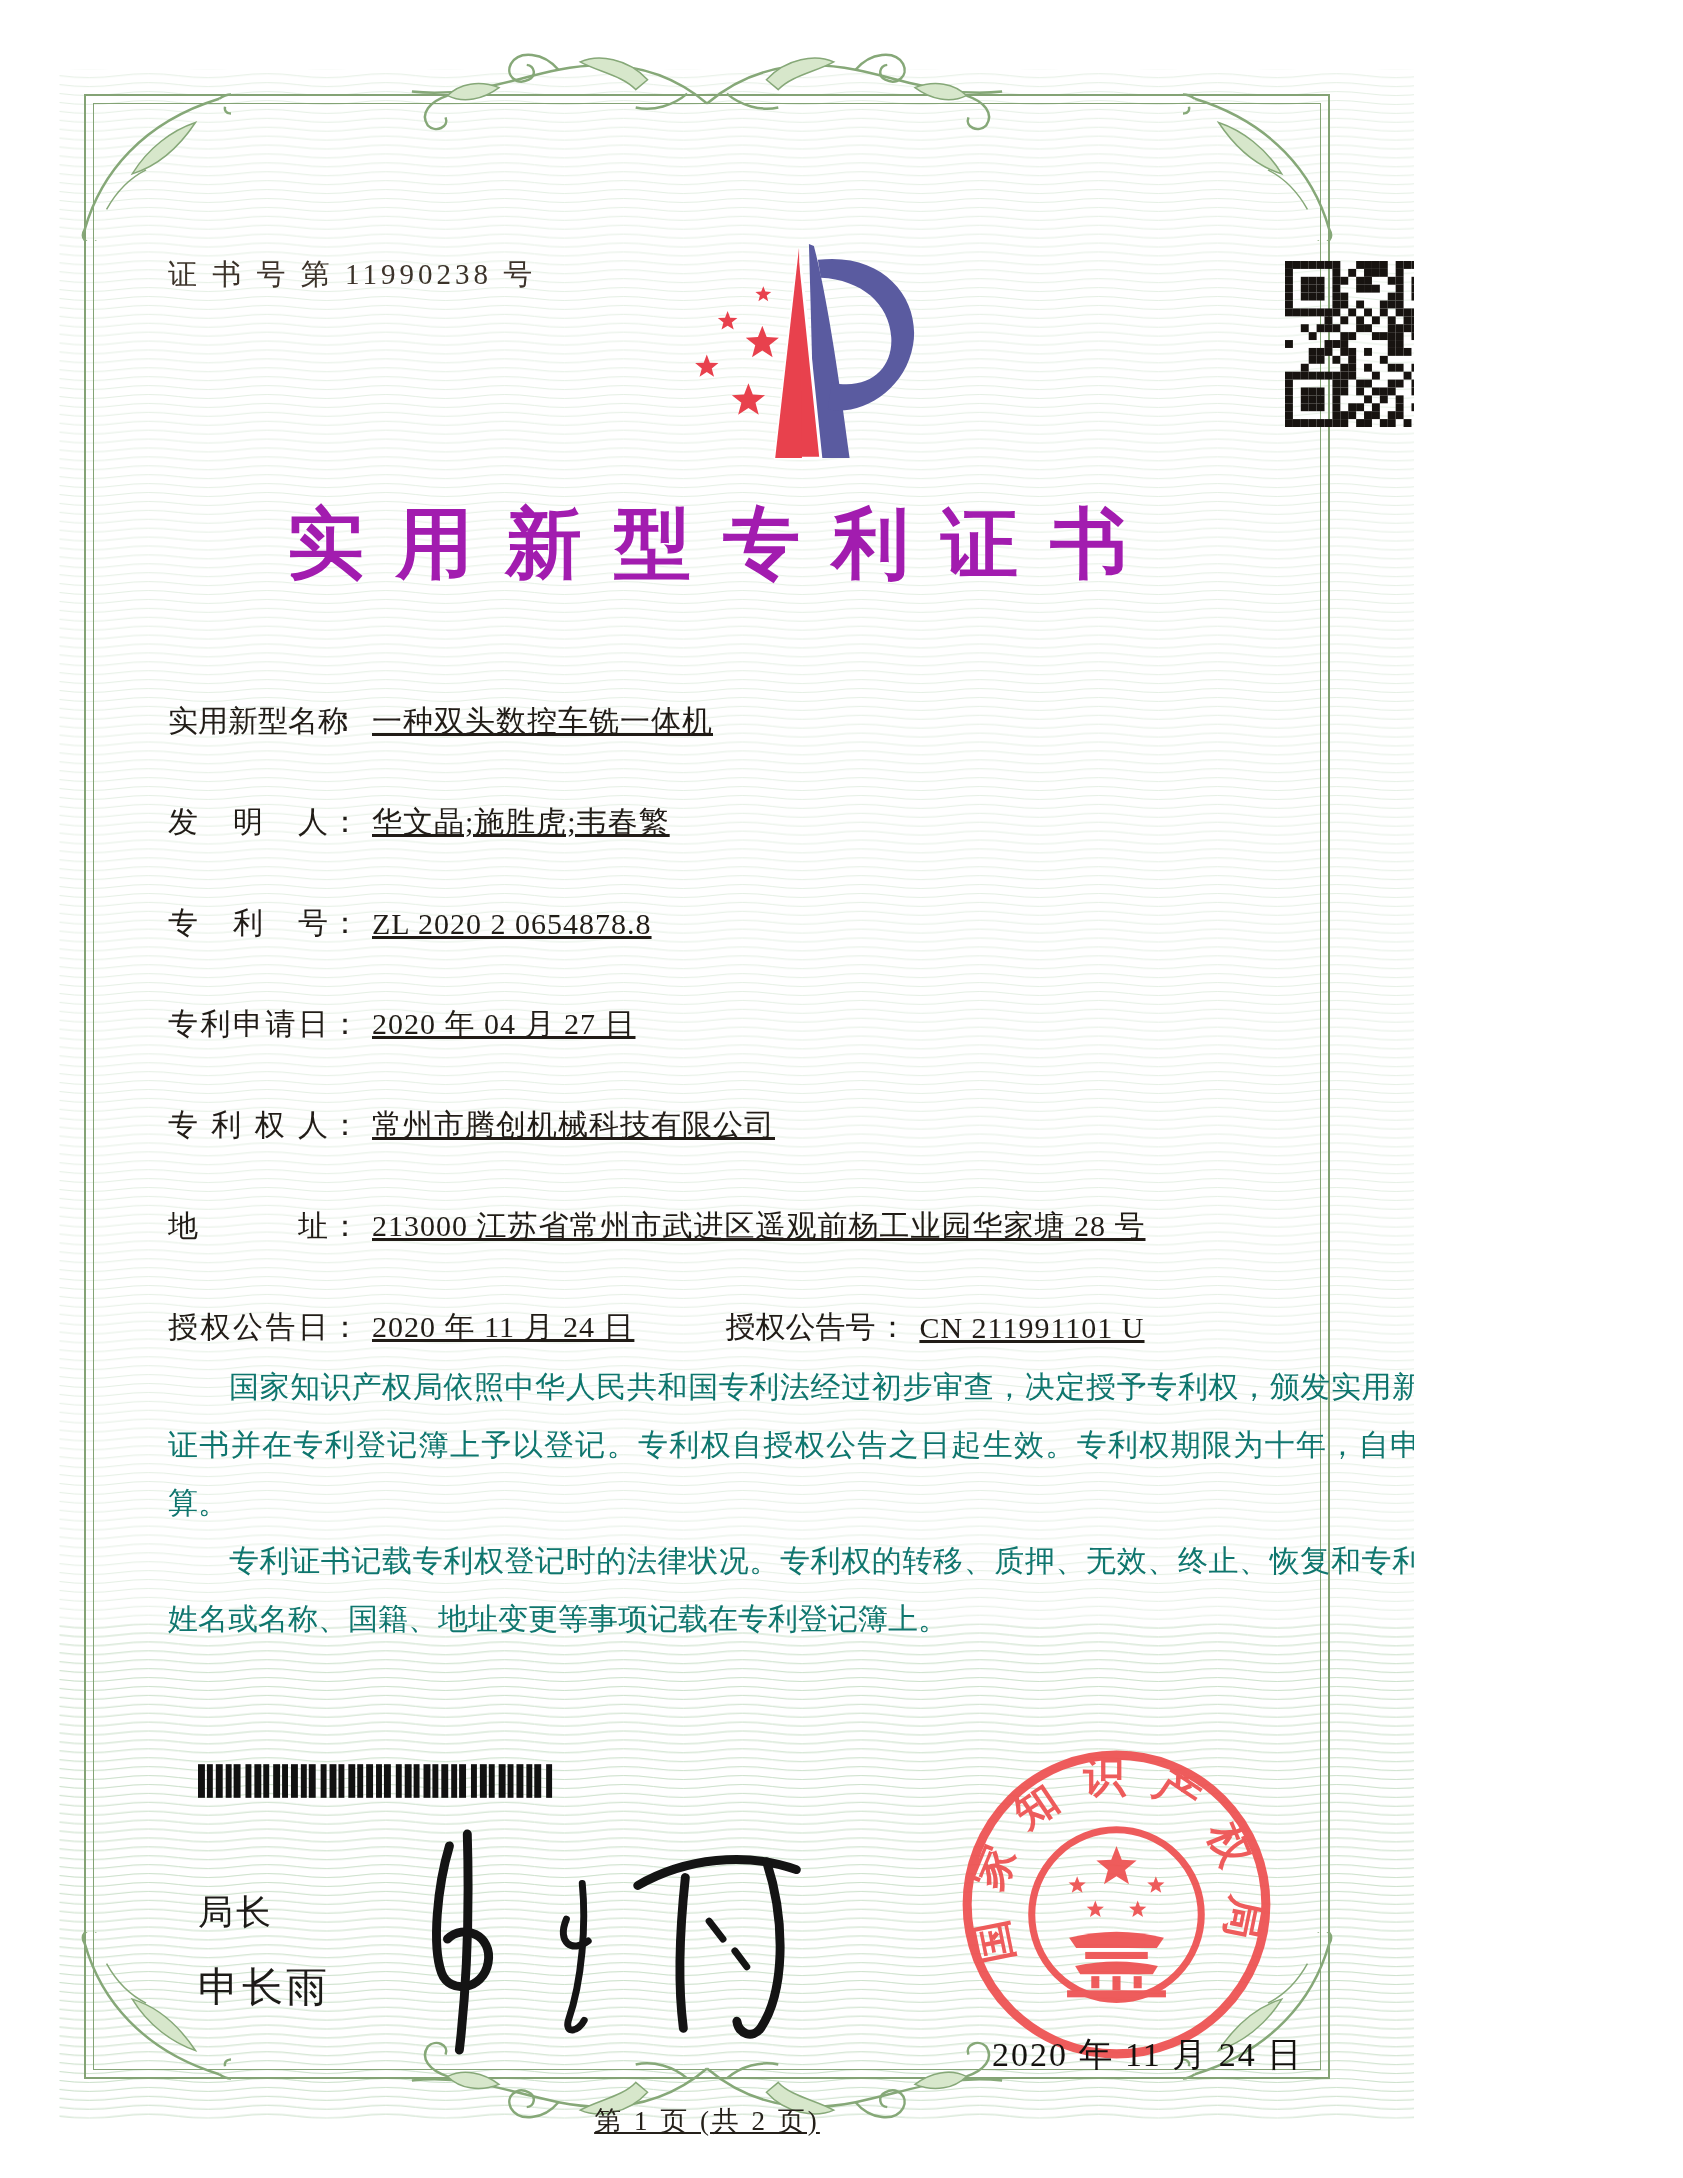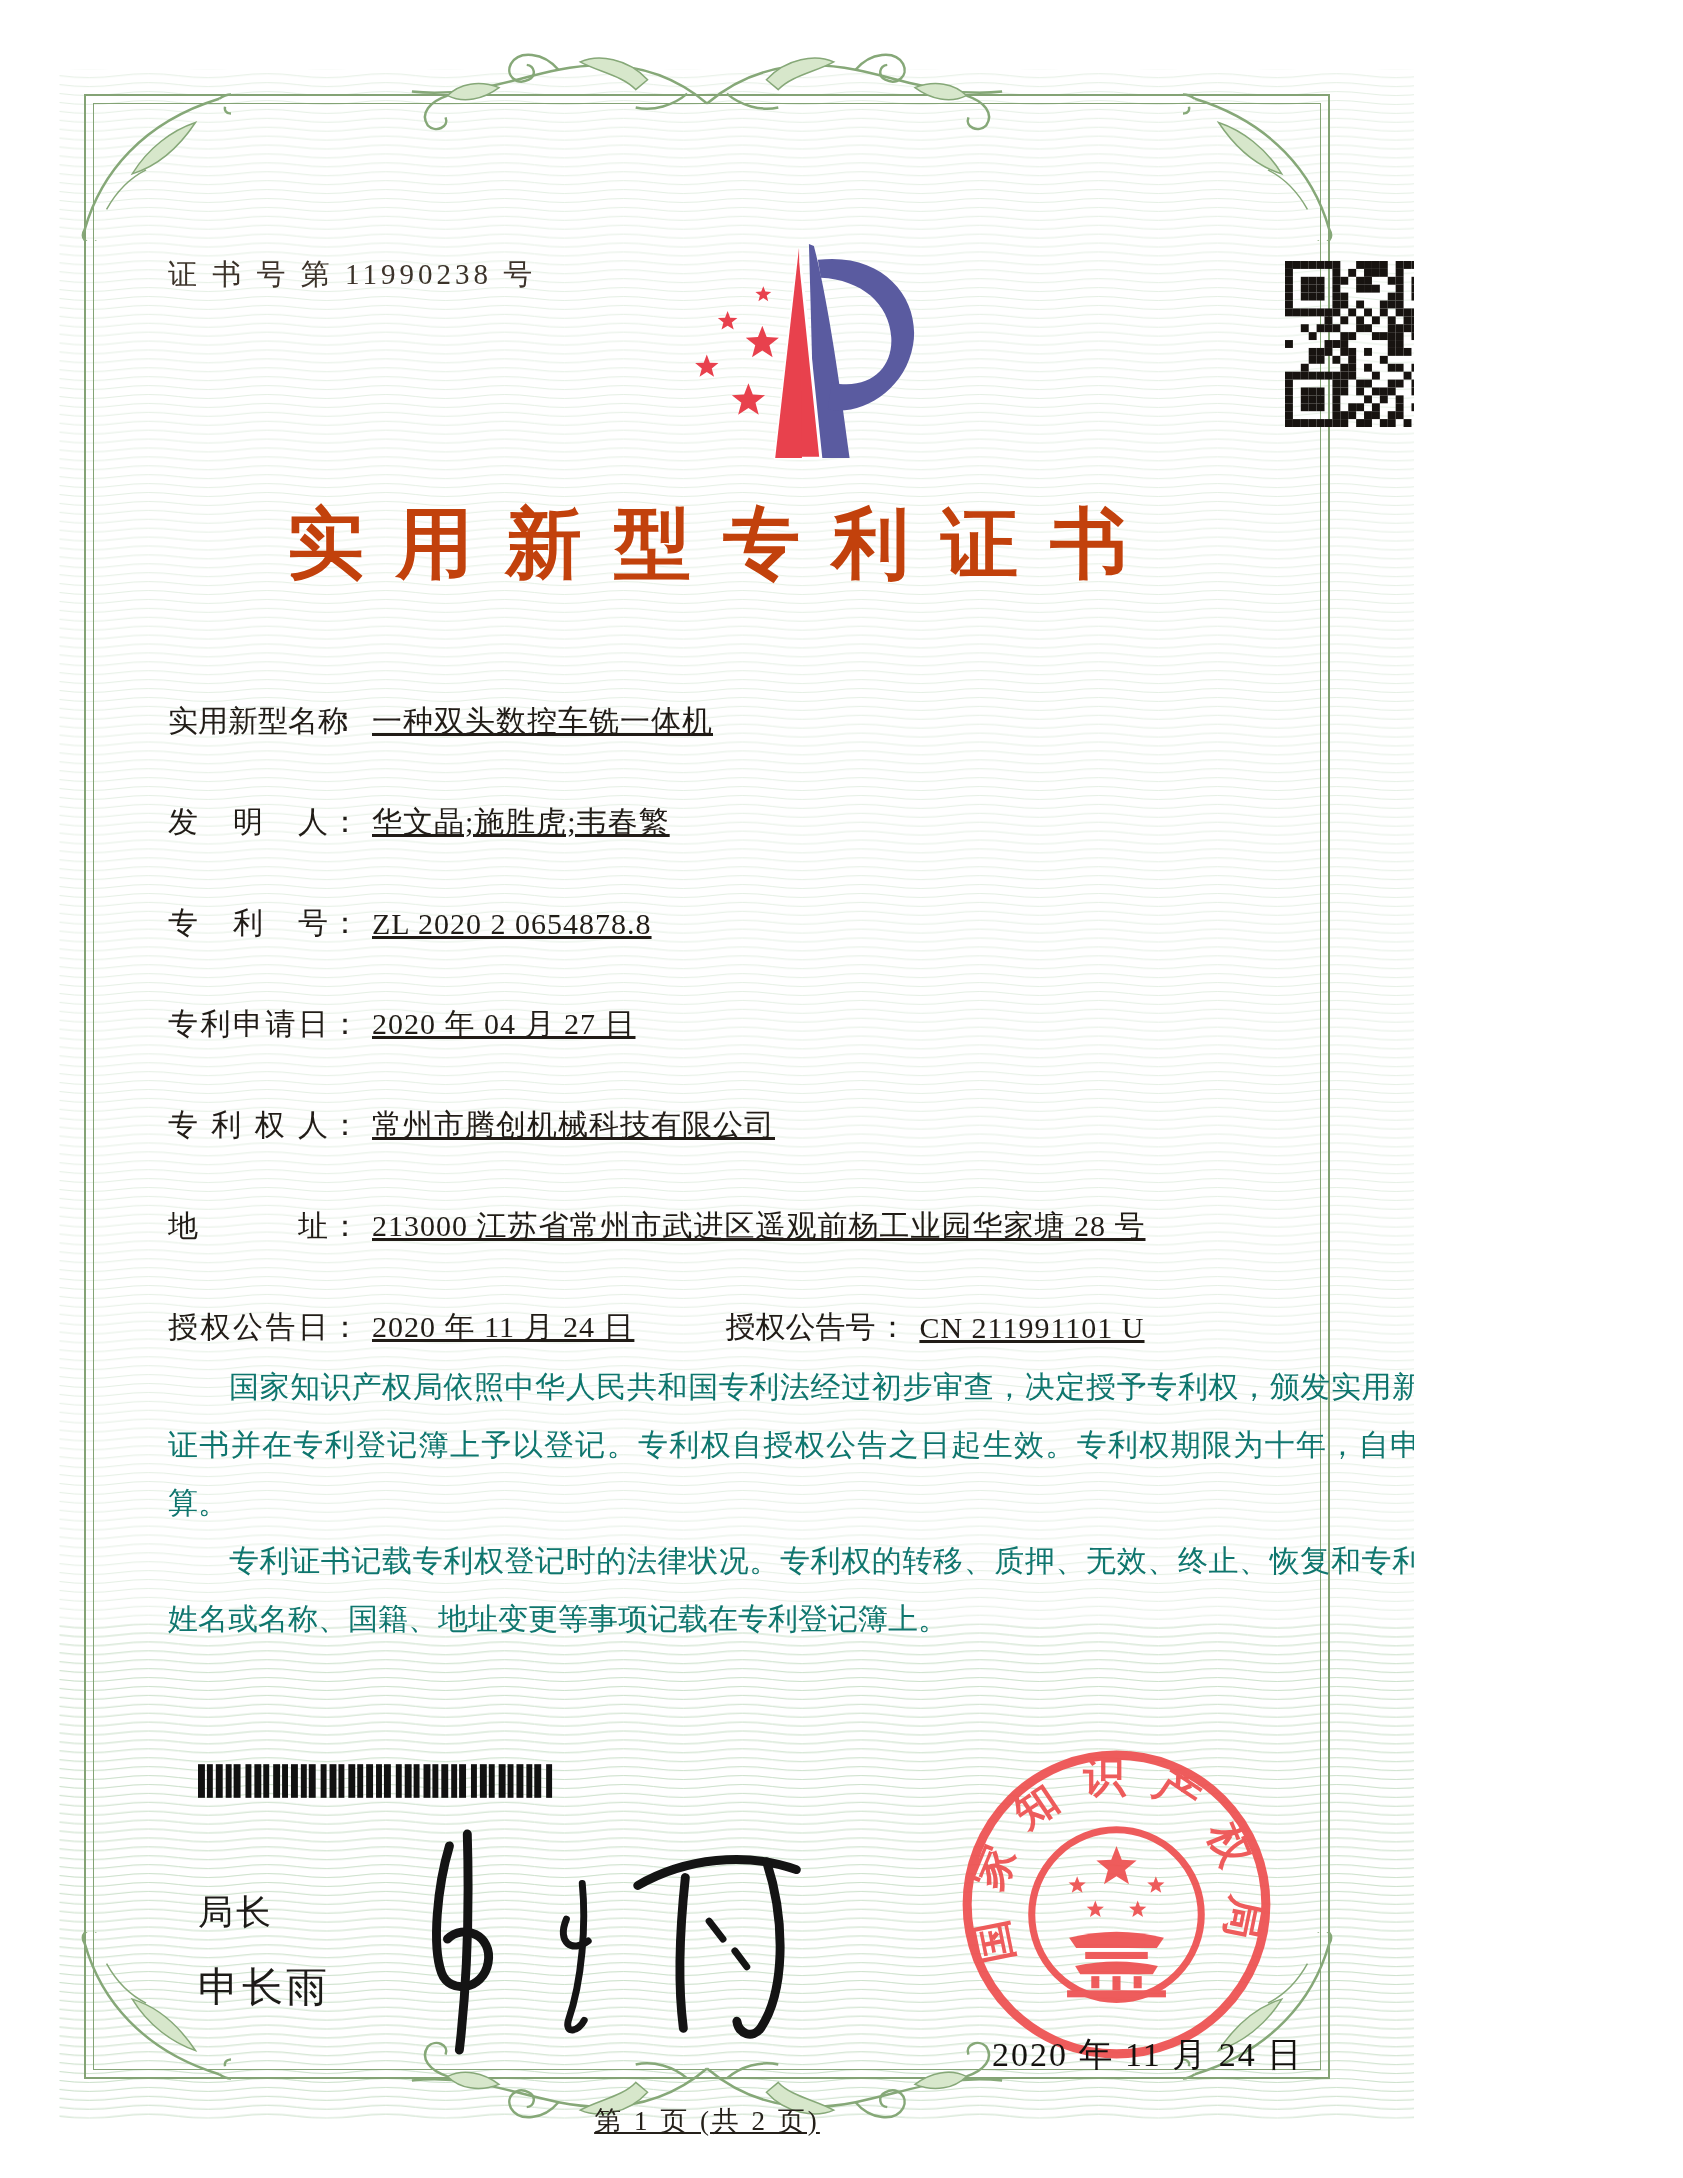--- a/index.html
+++ b/index.html
@@ -22,21 +22,21 @@
   .corner.tl { left:73px; top:83px; }
   .corner.tr { right:73px; top:83px; transform:scaleX(-1); }
   .corner.bl { left:73px; bottom:88px; transform:scaleY(-1); }
   .corner.br { right:73px; bottom:88px; transform:scale(-1,-1); }
   
   .cert-no { position:absolute; left:168px; top:255px; font-size:29px; letter-spacing:4px;
     color:#3c332a; z-index:3; }
   .logo { position:absolute; left:681px; top:234px; width:238px; height:238px; z-index:3; }
   .qr { position:absolute; left:1285px; top:261px; width:166px; height:166px; z-index:3; }
   .doc-title { position:absolute; left:0; top:493px; width:100%; text-align:center;
-    font-size:77px; font-weight:700; letter-spacing:32px; text-indent:32px; color:#c2410c; z-index:3; }
+    font-size:77px; font-weight:700; letter-spacing:32px; text-indent:32px; color:#a21caf; z-index:3; }
   
   .fields { position:absolute; left:168px; top:671px; width:1356px; z-index:3; }
   .field-row { display:flex; align-items:center; height:101px; font-size:30px; white-space:nowrap; }
   .flabel { display:inline-block; width:160px; text-align:justify; text-align-last:justify; }
   .colon { padding:0 12px 0 2px; }
   .fvalue { letter-spacing:1px;text-decoration:underline; }
   .grant-group { margin-left:91px; display:flex; align-items:center; }
   
   .body-text { position:absolute; left:168px; top:1358px; width:1346px; z-index:3;
     font-size:30px; line-height:58px; color:#0f766e; }

